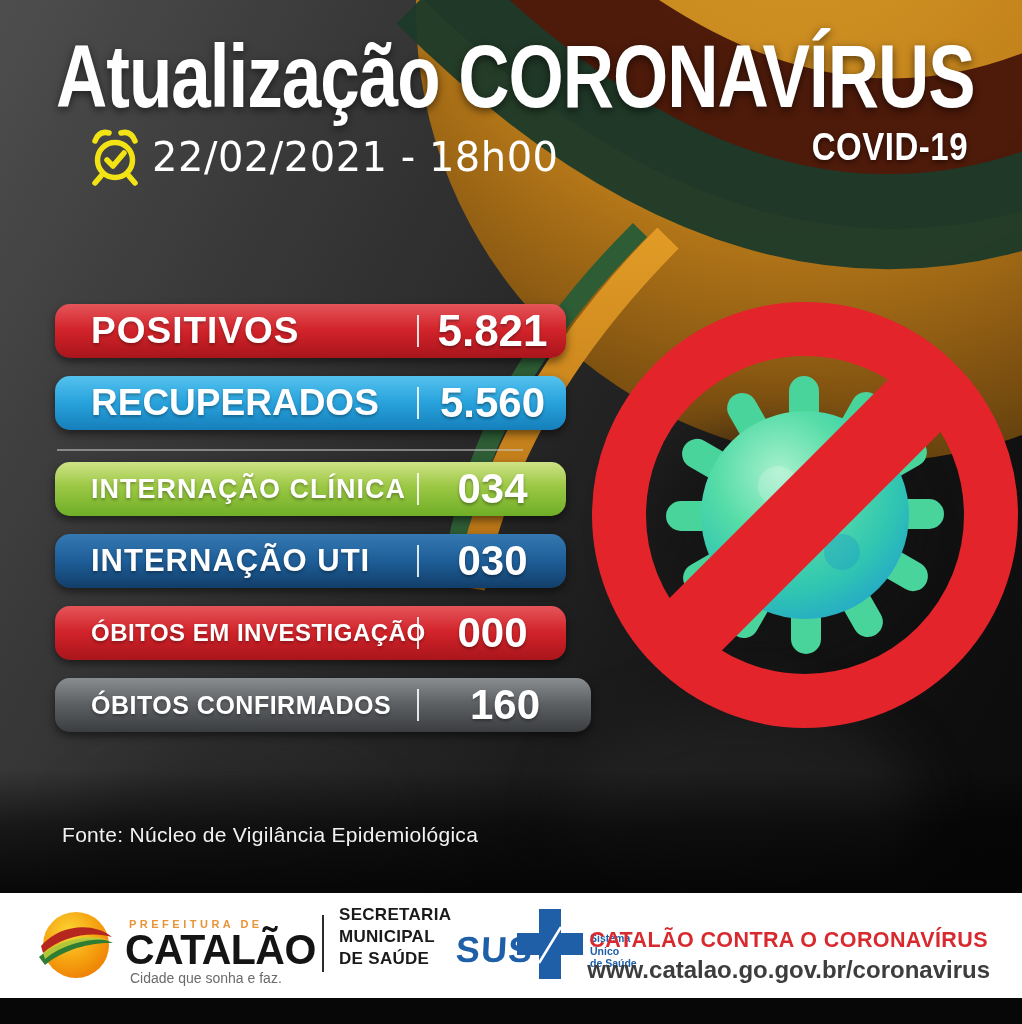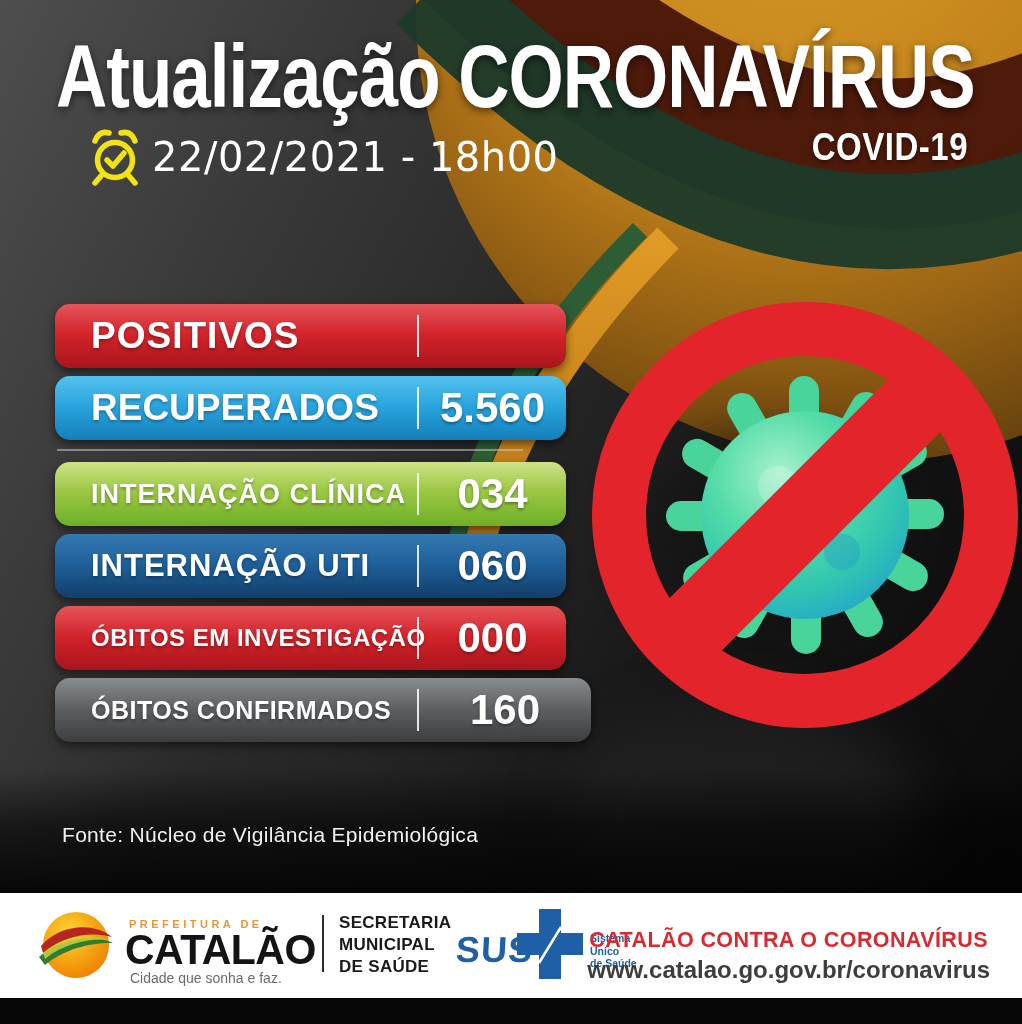--- a/index.html
+++ b/index.html
@@ -20,21 +20,21 @@
   .title{position:absolute;left:56px;top:26px;width:930px;color:#fff;font-weight:bold;
     font-size:71px;letter-spacing:-1px;white-space:nowrap;transform:scaleY(1.24);transform-origin:left top;
     text-shadow:0 3px 8px rgba(0,0,0,.55);}
   .covid-badge{position:absolute;right:54px;top:128px;color:#fff;font-weight:bold;font-size:33px;
     transform:scaleY(1.15);letter-spacing:.5px;text-shadow:0 2px 5px rgba(0,0,0,.5);}
   .datetime{position:absolute;left:152px;top:134px;color:#fff;font-size:40px;
     font-family:"DejaVu Sans",sans-serif;letter-spacing:.5px;}
   .clock{position:absolute;left:86px;top:126px;}
 
   
-  .bar{position:absolute;left:55px;width:511px;height:64px;border-radius:15px;
+  .bar{position:absolute;left:55px;width:511px;height:54px;border-radius:15px;
     box-shadow:0 4px 8px rgba(0,0,0,.5);}
   .bar .lbl{position:absolute;left:36px;top:0;height:100%;display:flex;align-items:center;
     font-weight:bold;color:#fff;white-space:nowrap;text-shadow:0 2px 3px rgba(0,0,0,.3);}
   .bar .sep{position:absolute;left:362px;top:11px;bottom:11px;width:2px;background:rgba(255,255,255,.85);}
   .bar .val{position:absolute;left:370px;right:6px;top:0;height:100%;display:flex;align-items:center;
     justify-content:center;font-weight:bold;color:#fff;text-shadow:0 2px 3px rgba(0,0,0,.35);}
   .bar--positivos{top:304px;background:linear-gradient(180deg,#e4555a 0%,#d2232a 48%,#a9151c 100%);}
   .bar--positivos .lbl{font-size:37px;letter-spacing:1px;}
   .bar--positivos .val{font-size:44px;}
   .bar--recuperados{top:376px;background:linear-gradient(180deg,#54c2ee 0%,#29a3dd 48%,#157fbb 100%);}
@@ -61,21 +61,21 @@
   
   .footer{position:absolute;left:0;top:893px;width:1022px;height:105px;background:#ffffff;}
   .bottom-strip{position:absolute;left:0;top:998px;width:1022px;height:26px;background:#070707;}
   .catalao-ball{position:absolute;left:36px;top:15px;}
   .pref-small{position:absolute;left:129px;top:25px;font-size:11px;font-weight:bold;
     color:#e8953a;letter-spacing:3.5px;}
   .pref-name{position:absolute;left:125px;top:32px;font-size:41px;font-weight:bold;color:#141414;
     letter-spacing:-.5px;transform:scaleY(1.05);transform-origin:left top;}
   .pref-tagline{position:absolute;left:130px;top:77px;font-size:14px;color:#6b6b6b;}
   .footer-divider{position:absolute;left:322px;top:22px;width:2px;height:57px;background:#2b2b2b;}
-  .secretaria{position:absolute;left:339px;top:19px;font-size:17px;font-weight:bold;color:#1a1a1a;
+  .secretaria{position:absolute;left:339px;top:11px;font-size:17px;font-weight:bold;color:#1a1a1a;
     line-height:1.28;letter-spacing:.3px;}
   .sus-name{position:absolute;left:456px;top:36px;font-size:36px;font-weight:bold;color:#1e5fa8;
     transform:skewX(-3deg);letter-spacing:1px;}
   .sus-cross{position:absolute;left:517px;top:14px;}
   .sus-caption{position:absolute;left:590px;top:39px;font-size:10.5px;font-weight:bold;color:#1e5fa8;
     line-height:1.2;}
   .campaign{position:absolute;right:32px;top:35px;text-align:center;}
   .campaign-title{font-size:21.5px;font-weight:bold;color:#d8292f;letter-spacing:.4px;}
   .campaign-url{font-size:24px;font-weight:bold;color:#3d3d3d;margin-top:3px;}
 </style>
@@ -118,36 +118,37 @@
       <path d="M 15 50 L 9 57"></path>
       <path d="M 43 50 L 49 57"></path>
       <path d="M 21 34 L 27 40 L 38 27"></path>
     </g>
   </svg>
   <div class="datetime">22/02/2021 - 18h00</div>
 
   <div class="bar bar--positivos">
     <div class="lbl">POSITIVOS</div>
     <div class="sep"></div>
+    <div class="val">5.821</div>
   </div>
   <div class="bar bar--recuperados">
     <div class="lbl">RECUPERADOS</div>
     <div class="sep"></div>
     <div class="val">5.560</div>
   </div>
   <div class="divider-line"></div>
   <div class="bar bar--clinica">
     <div class="lbl">INTERNAÇÃO CLÍNICA</div>
     <div class="sep"></div>
     <div class="val">034</div>
   </div>
   <div class="bar bar--uti">
     <div class="lbl">INTERNAÇÃO UTI</div>
     <div class="sep"></div>
-    <div class="val">060</div>
+    <div class="val">030</div>
   </div>
   <div class="bar bar--invest">
     <div class="lbl">ÓBITOS EM INVESTIGAÇÃO</div>
     <div class="sep"></div>
     <div class="val">000</div>
   </div>
   <div class="bar bar--confirm">
     <div class="lbl">ÓBITOS CONFIRMADOS</div>
     <div class="sep"></div>
     <div class="val">160</div>

